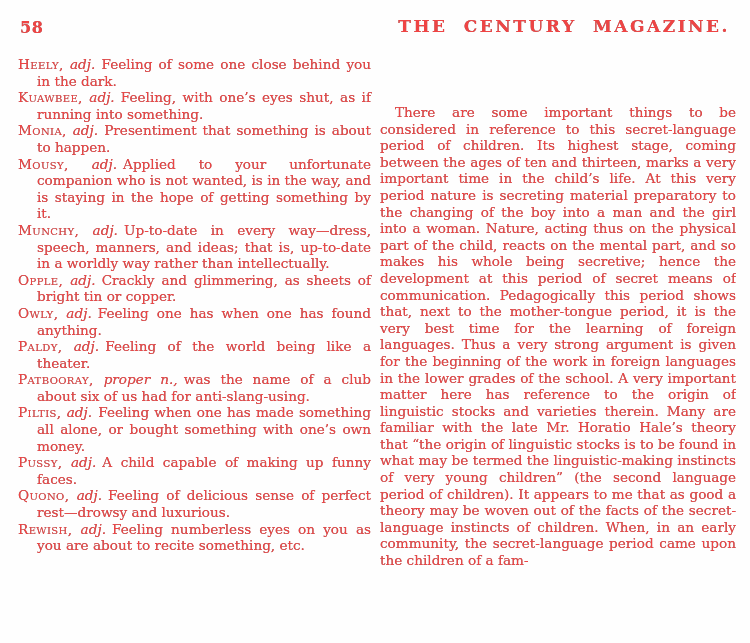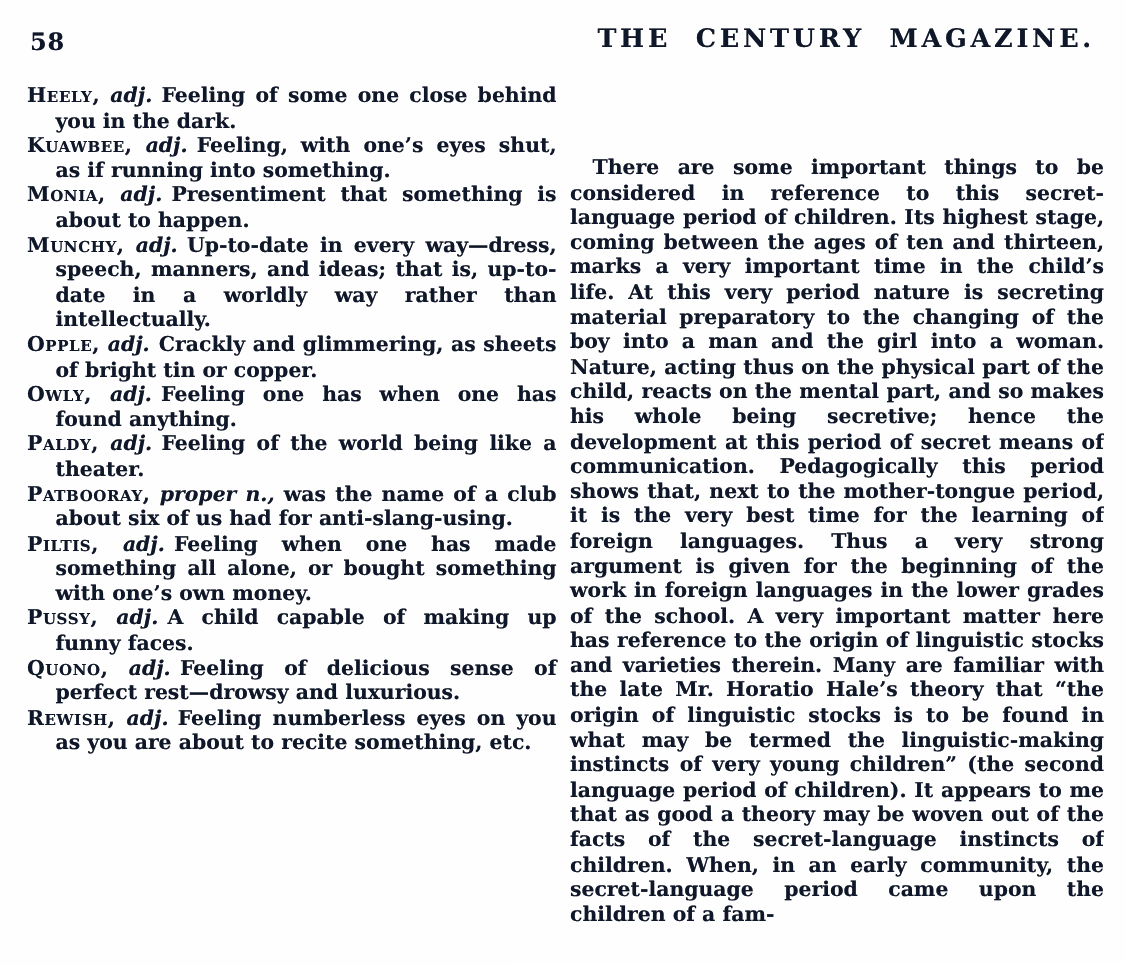--- a/index.html
+++ b/index.html
@@ -7,21 +7,21 @@
     padding: 0;
     background: #ffffff;
   }
   .page {
     position: relative;
     width: 750px;
     height: 643px;
     background: #fefefe;
     overflow: hidden;
     font-family: "DejaVu Serif", "Liberation Serif", serif;
-    color: #0f172a;
+    color: #ef4444;
     text-shadow: 0 0 0.3px rgba(20,20,20,0.55);
   }
   .running-head {
     position: absolute;
     top: 16px;
     left: 20px;
     right: 20px;
     height: 24px;
   }
   .folio {
@@ -46,21 +46,20 @@
   }
   .columns {
     position: absolute;
     top: 56px;
     left: 18px;
     right: 14px;
     bottom: 0;
     display: flex;
     gap: 9px;
     overflow: hidden;
-    font-weight: bold;
   }
   .col {
     text-align: justify;
     font-size: 13.6px;
     line-height: 16.6px;
   }
   .col.left  { width: 353px; }
   .col.right { width: 356px; margin-top: 48px; }
   .entry {
     margin: 0;
@@ -91,20 +90,21 @@
     <span class="folio">58</span>
     <span class="journal-title">THE CENTURY MAGAZINE.</span>
   </header>
 
   <div class="columns">
 
     <div class="col left">
       <p class="entry"><span class="term">Heely,</span> <span class="pos">adj.</span><span class="def">Feeling of some one close behind you in the dark.</span></p>
       <p class="entry"><span class="term">Kuawbee,</span> <span class="pos">adj.</span><span class="def">Feeling, with one’s eyes shut, as if running into something.</span></p>
       <p class="entry"><span class="term">Monia,</span> <span class="pos">adj.</span><span class="def">Presentiment that something is about to happen.</span></p>
+      <p class="entry"><span class="term">Mousy,</span> <span class="pos">adj.</span><span class="def">Applied to your unfortunate companion who is not wanted, is in the way, and is staying in the hope of getting something by it.</span></p>
       <p class="entry"><span class="term">Munchy,</span> <span class="pos">adj.</span><span class="def">Up-to-date in every way—dress, speech, manners, and ideas; that is, up-to-date in a worldly way rather than intellectually.</span></p>
       <p class="entry"><span class="term">Opple,</span> <span class="pos">adj.</span><span class="def">Crackly and glimmering, as sheets of bright tin or copper.</span></p>
       <p class="entry"><span class="term">Owly,</span> <span class="pos">adj.</span><span class="def">Feeling one has when one has found anything.</span></p>
       <p class="entry"><span class="term">Paldy,</span> <span class="pos">adj.</span><span class="def">Feeling of the world being like a theater.</span></p>
       <p class="entry"><span class="term">Patbooray,</span> <span class="pos">proper n.,</span><span class="def">was the name of a club about six of us had for anti-slang-using.</span></p>
       <p class="entry"><span class="term">Piltis,</span> <span class="pos">adj.</span><span class="def">Feeling when one has made something all alone, or bought something with one’s own money.</span></p>
       <p class="entry"><span class="term">Pussy,</span> <span class="pos">adj.</span><span class="def">A child capable of making up funny faces.</span></p>
       <p class="entry"><span class="term">Quono,</span> <span class="pos">adj.</span><span class="def">Feeling of delicious sense of perfect rest—drowsy and luxurious.</span></p>
       <p class="entry"><span class="term">Rewish,</span> <span class="pos">adj.</span><span class="def">Feeling numberless eyes on you as you are about to recite something, etc.</span></p>
 

